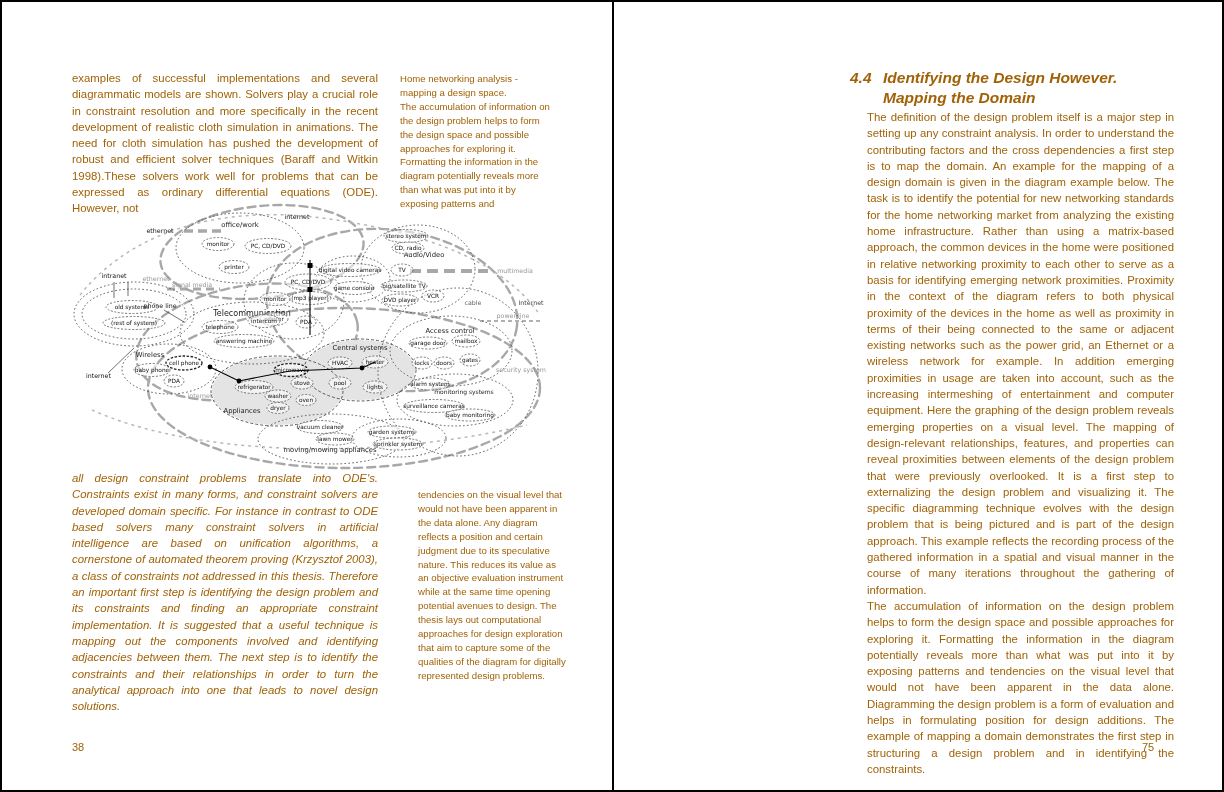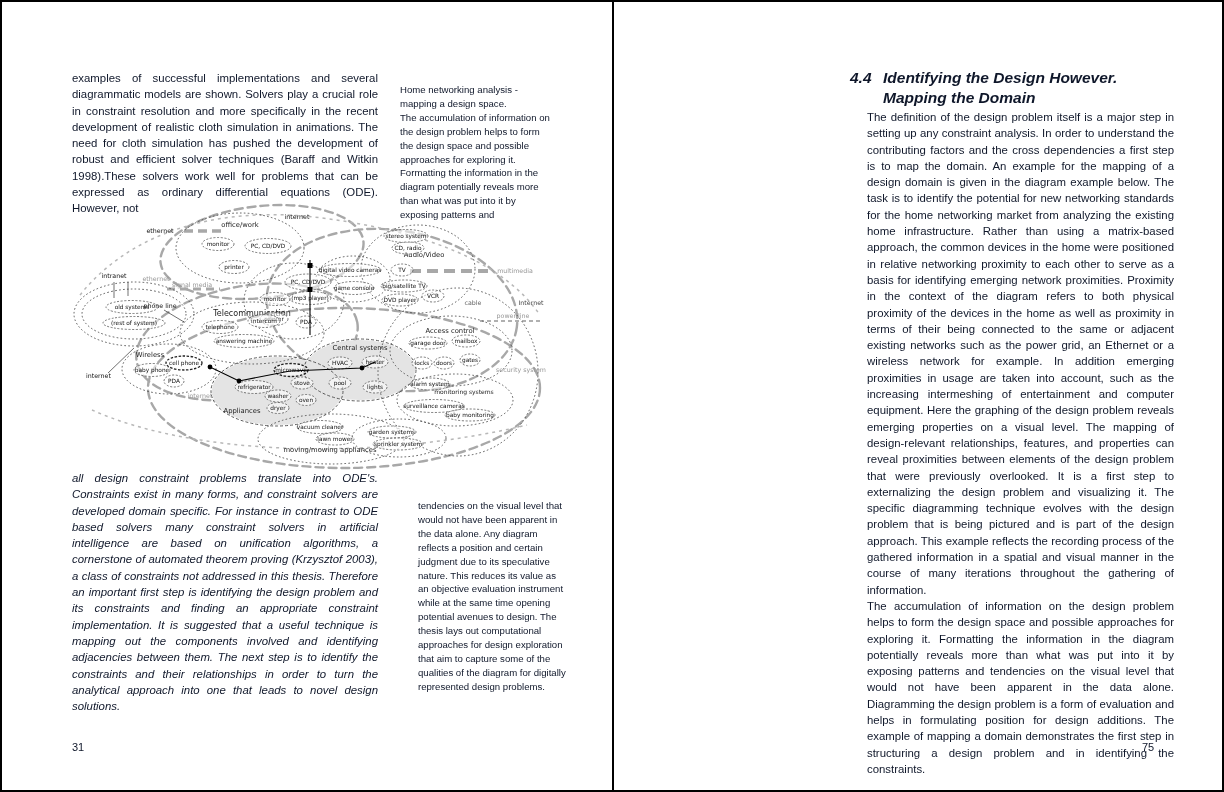--- a/index.html
+++ b/index.html
@@ -1,25 +1,25 @@
 <!DOCTYPE html>
 <html><head>
 <meta charset="utf-8">
 <style>
   html,body{margin:0;padding:0;background:#fff;}
   .spread{
     position:relative;width:1224px;height:792px;background:#fff;
     border:2px solid #000;box-sizing:border-box;overflow:hidden;
-    font-family:"Liberation Sans","DejaVu Sans",sans-serif;color:#0f172a;
+    font-family:"Liberation Sans","DejaVu Sans",sans-serif;color:#a16207;
   }
   .gutter{position:absolute;left:610px;top:0;width:2px;height:792px;background:#000;}
   .abs{position:absolute;}
   .body-text{font-size:11.4px;line-height:16.3px;text-align:justify;text-justify:inter-word;}
   .body-text p{margin:0;}
-  .caption{font-size:9.6px;line-height:13.9px;text-align:left;margin-top:11px;}
+  .caption{font-size:9.6px;line-height:13.9px;text-align:left;}
   .caption p{margin:0;}
   .pagenum{font-size:11px;}
   .heading{font-weight:bold;font-style:italic;font-size:15.5px;line-height:19.5px;display:flex;}
   .heading .hnum{width:33px;flex:0 0 33px;}
   .heading .htxt{width:279px;}
   
   .gblob{fill:none;stroke:#a8a8a8;stroke-width:2.4;stroke-dasharray:8 5;stroke-linecap:round;}
   .gsweep{fill:none;stroke:#b8b8b8;stroke-width:1.5;stroke-dasharray:3 4;}
   .gthick{fill:none;stroke:#a8a8a8;stroke-linecap:butt;}
   .shade{fill:#e4e4e4;stroke:none;}
@@ -226,21 +226,21 @@
   </svg>
 
   <div class="abs body-text" style="left:70px;top:468px;width:306px;font-style:italic;">
     <p>all design constraint problems translate into ODE's. Constraints exist in many forms, and constraint solvers are developed domain specific. For instance in contrast to ODE based solvers many constraint solvers in artificial intelligence are based on unification algorithms, a cornerstone of automated theorem proving (Krzysztof 2003), a class of constraints not addressed in this thesis. Therefore an important first step is identifying the design problem and its constraints and finding an appropriate constraint implementation. It is suggested that a useful technique is mapping out the components involved and identifying adjacencies between them. The next step is to identify the constraints and their relationships in order to turn the analytical approach into one that leads to novel design solutions.</p>
   </div>
 
   <div class="abs caption" style="left:416px;top:486px;width:148px;">
     <p>tendencies on the visual level that would not have been apparent in the data alone. Any diagram reflects a position and certain judgment due to its speculative nature. This reduces its value as an objective evaluation instrument while at the same time opening potential avenues to design. The thesis lays out computational approaches for design exploration that aim to capture some of the qualities of the diagram for digitally represented design problems.</p>
   </div>
 
-  <div class="abs pagenum" style="left:70px;top:739px;">31</div>
+  <div class="abs pagenum" style="left:70px;top:739px;">38</div>
 
   <div class="abs heading" style="left:848px;top:66px;width:312px;">
     <span class="hnum">4.4</span>
     <span class="htxt">Identifying the Design However. Mapping the Domain</span>
   </div>
 
   <div class="abs body-text" style="left:848px;top:107px;width:307px;margin-left:17px;">
     <p>The definition of the design problem itself is a major step in setting up any constraint analysis. In order to understand the contributing factors and the cross dependencies a first step is to map the domain. An example for the mapping of a design domain is given in the diagram example below. The task is to identify the potential for new networking standards for the home networking market from analyzing the existing home infrastructure. Rather than using a matrix-based approach, the common devices in the home were positioned in relative networking proximity to each other to serve as a basis for identifying emerging network proximities. Proximity in the context of the diagram refers to both physical proximity of the devices in the home as well as proximity in terms of their being connected to the same or adjacent existing networks such as the power grid, an Ethernet or a wireless network for example. In addition emerging proximities in usage are taken into account, such as the increasing intermeshing of entertainment and computer equipment. Here the graphing of the design problem reveals emerging properties on a visual level. The mapping of design-relevant relationships, features, and properties can reveal proximities between elements of the design problem that were previously overlooked. It is a first step to externalizing the design problem and visualizing it. The specific diagramming technique evolves with the design problem that is being pictured and is part of the design approach. This example reflects the recording process of the gathered information in a spatial and visual manner in the course of many iterations throughout the gathering of information.</p>
     <p>The accumulation of information on the design problem helps to form the design space and possible approaches for exploring it. Formatting the information in the diagram potentially reveals more than what was put into it by exposing patterns and tendencies on the visual level that would not have been apparent in the data alone. Diagramming the design problem is a form of evaluation and helps in formulating position for design additions. The example of mapping a domain demonstrates the first step in structuring a design problem and in identifying the constraints.</p>
   </div>

